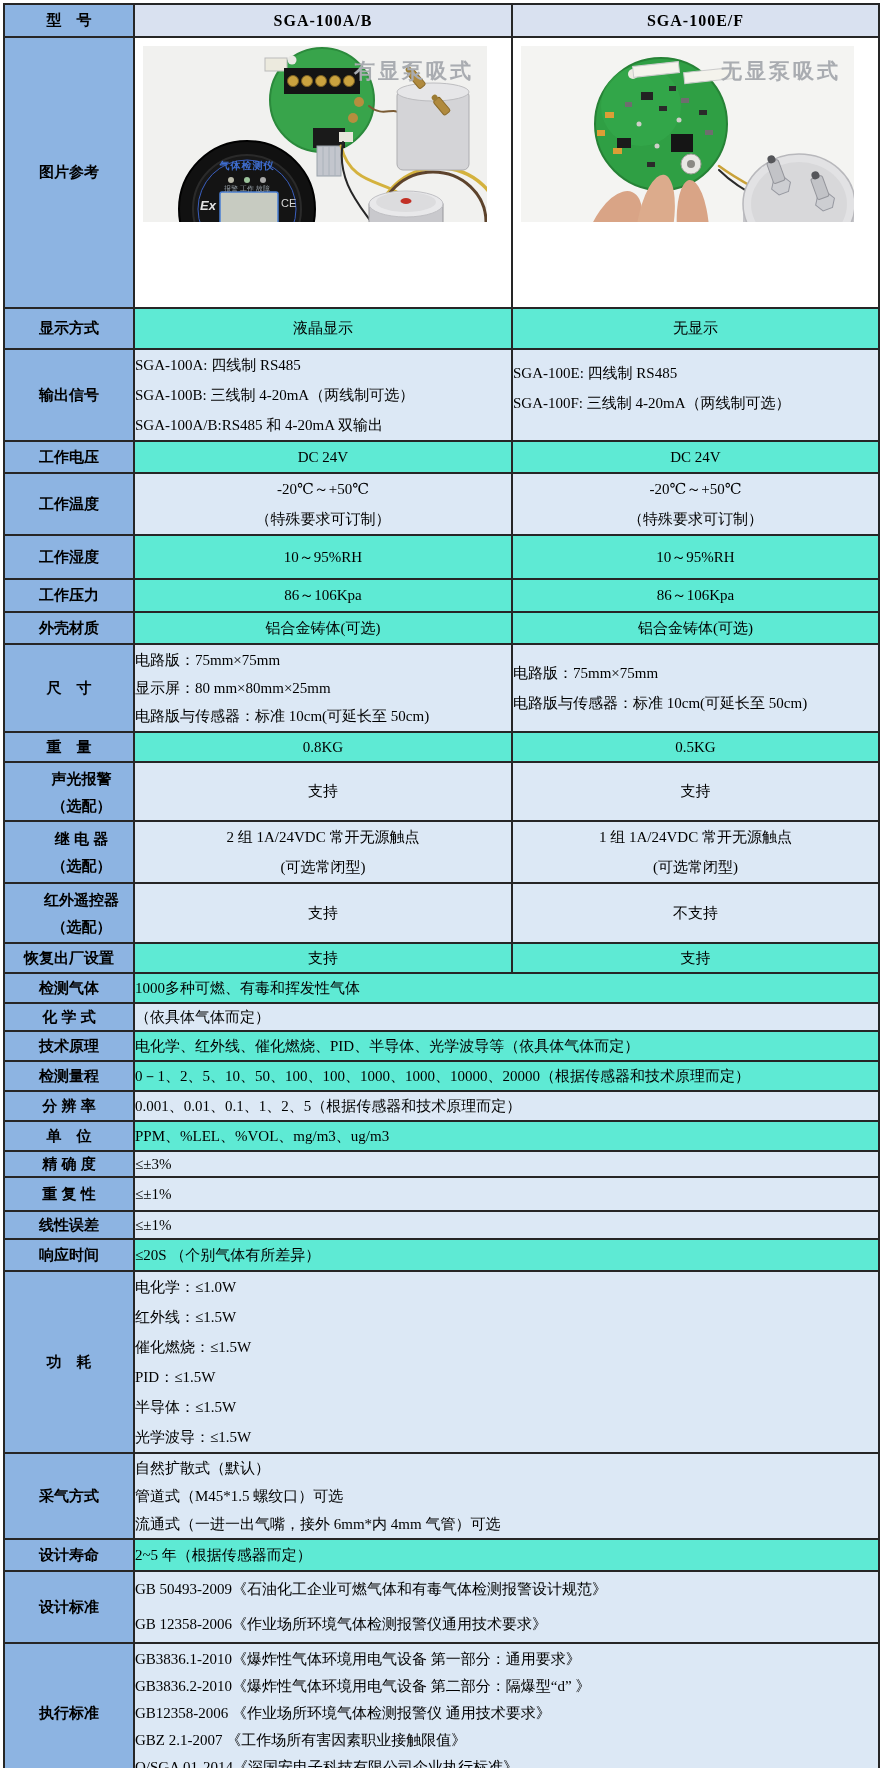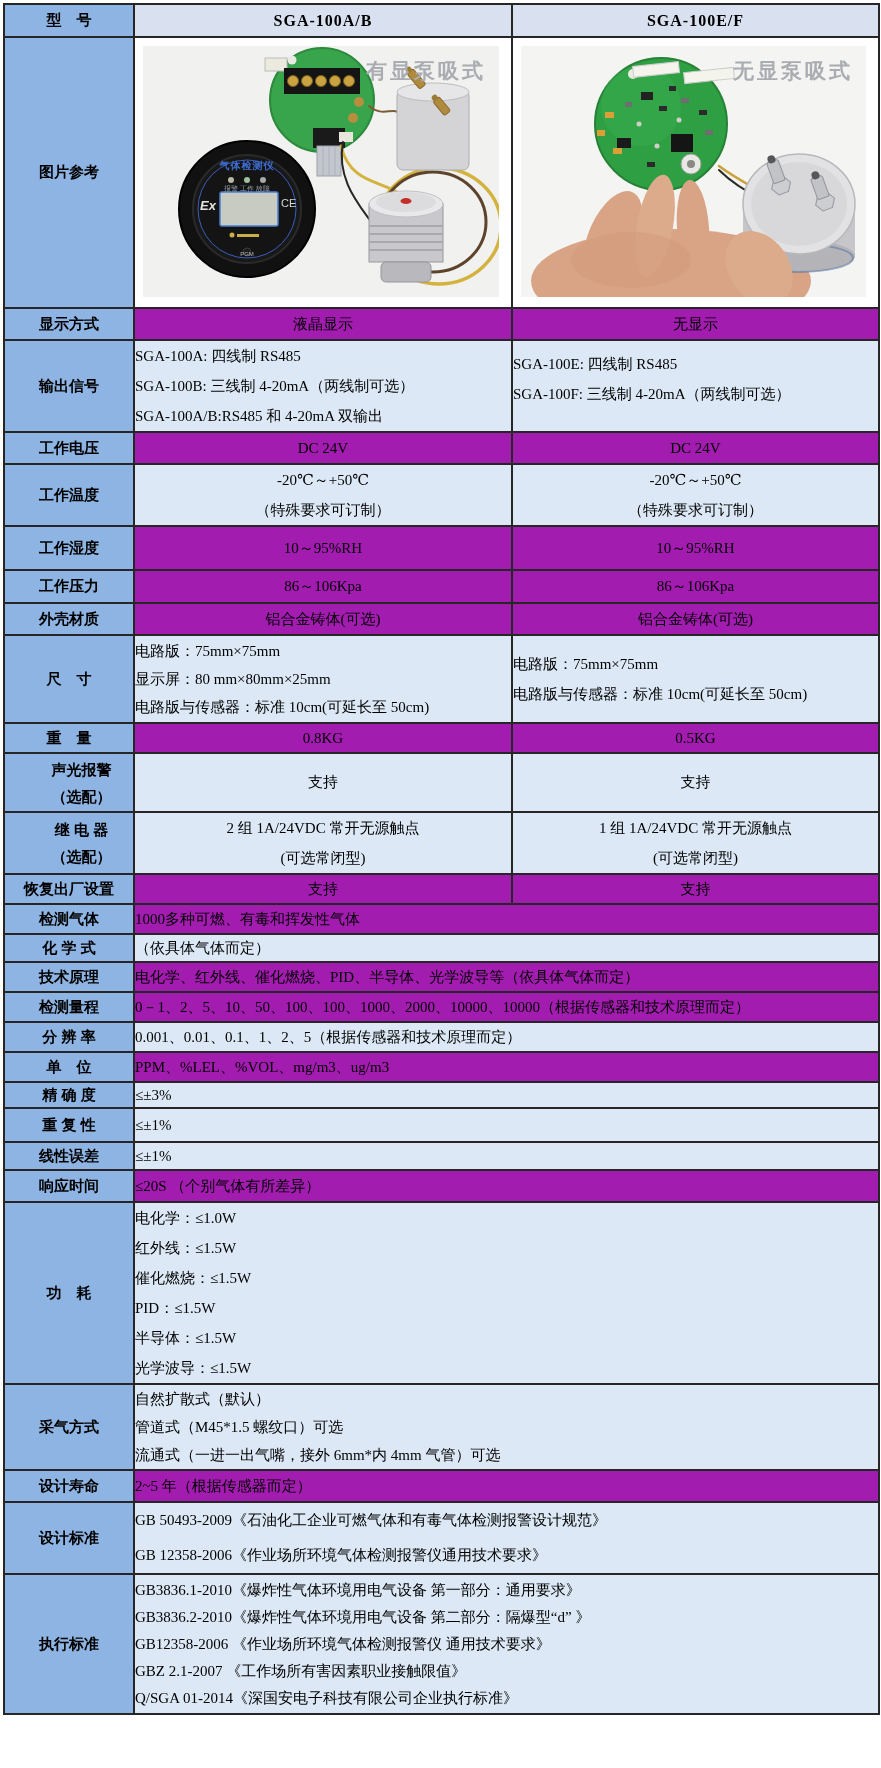--- a/index.html
+++ b/index.html
@@ -5,30 +5,30 @@
   html,body{margin:0;padding:0;background:#ffffff;}
   body{width:881px;min-height:1768px;}
   .wrap{padding:3px;}
   table{border-collapse:collapse;width:875px;table-layout:fixed;
         font-family:"Liberation Serif","DejaVu Serif",serif;color:#000;}
   td{border:2px solid #262626;overflow:hidden;padding:0;}
   .lbl{background:#8db4e2;text-align:center;font-weight:bold;font-size:15px;
        font-family:"Liberation Sans","DejaVu Sans",sans-serif;}
   .lbl .ll{line-height:27px;margin-left:25px;}
   .hdr{background:#d9e1f0;text-align:center;font-weight:bold;font-size:16px;letter-spacing:1px;}
-  .sa{background:#a21caf;margin-top:12px;}
+  .sa{background:#5eead4;margin-top:12px;}
   .sb{background:#dce8f5;}
   .val{font-size:15px;text-align:center;vertical-align:middle;}
   .lft{text-align:left;padding-left:0;}
   .ln{line-height:30px;white-space:nowrap;}
   .ln28{line-height:28px;}
   .ln27{line-height:27px;}
   .ln35{line-height:35px;}
   .photo-cell{background:#ffffff;vertical-align:top;}
-  .photo{position:relative;margin:8px 12px 6px 8px;height:251px;overflow:hidden;}
+  .photo{position:relative;margin:8px 24px 6px 8px;height:176px;overflow:hidden;}
   .photo svg{position:absolute;left:0;top:0;}
   .watermark{position:absolute;top:11px;right:13px;font-size:21px;font-weight:bold;
              color:#a9acb1;letter-spacing:3px;z-index:5;
              font-family:"Liberation Sans","DejaVu Sans",sans-serif;}
   .ovl{position:absolute;z-index:4;font-family:"Liberation Sans","DejaVu Sans",sans-serif;}
   .dev-title{left:62px;top:113px;width:84px;text-align:center;font-size:10px;
              color:#3f6ed0;font-weight:bold;letter-spacing:1px;}
   .dev-leds{left:62px;top:138px;width:84px;text-align:center;font-size:7px;color:#97a0a8;}
   .dev-ex{left:57px;top:152px;font-size:13px;color:#e4e4e4;font-style:italic;font-weight:bold;}
   .dev-ce{left:138px;top:151px;font-size:11px;color:#d6d6d6;}
@@ -193,21 +193,21 @@
               <circle cx="302" cy="128" r="4" fill="#55565a"></circle>
             </g>
           </g>
           <ellipse cx="238" cy="222" rx="30" ry="40" fill="#dcab8c" transform="rotate(-35 238 222)"></ellipse>
         </svg>
         <span class="watermark">无显泵吸式</span>
       </div>
     </td>
   </tr>
 
-  <tr style="height:32px">
+  <tr style="height:41px">
     <td class="lbl">显示方式</td>
     <td class="val sa">液晶显示</td>
     <td class="val sa">无显示</td>
   </tr>
 
   <tr style="height:90px">
     <td class="lbl">输出信号</td>
     <td class="val sb lft">
       <div class="ln">SGA-100A: 四线制 RS485</div>
       <div class="ln">SGA-100B: 三线制 4-20mA（两线制可选）</div>
@@ -291,20 +291,28 @@
     <td class="val sb">
       <div class="ln">2 组 1A/24VDC 常开无源触点</div>
       <div class="ln">(可选常闭型)</div>
     </td>
     <td class="val sb">
       <div class="ln">1 组 1A/24VDC 常开无源触点</div>
       <div class="ln">(可选常闭型)</div>
     </td>
   </tr>
 
+  <tr style="height:60px">
+    <td class="lbl">
+      <div class="ll">红外遥控器</div>
+      <div class="ll">（选配）</div>
+    </td>
+    <td class="val sb">支持</td>
+    <td class="val sb">不支持</td>
+  </tr>
 
   <tr style="height:30px">
     <td class="lbl">恢复出厂设置</td>
     <td class="val sa">支持</td>
     <td class="val sa">支持</td>
   </tr>
 
   <tr style="height:30px">
     <td class="lbl">检测气体</td>
     <td class="val sa lft" colspan="2">1000多种可燃、有毒和挥发性气体</td>
@@ -315,21 +323,21 @@
     <td class="val sb lft" colspan="2">（依具体气体而定）</td>
   </tr>
 
   <tr style="height:30px">
     <td class="lbl">技术原理</td>
     <td class="val sa lft" colspan="2">电化学、红外线、催化燃烧、PID、半导体、光学波导等（依具体气体而定）</td>
   </tr>
 
   <tr style="height:30px">
     <td class="lbl">检测量程</td>
-    <td class="val sa lft" colspan="2">0－1、2、5、10、50、100、100、1000、2000、10000、10000（根据传感器和技术原理而定）</td>
+    <td class="val sa lft" colspan="2">0－1、2、5、10、50、100、100、1000、1000、10000、20000（根据传感器和技术原理而定）</td>
   </tr>
 
   <tr style="height:30px">
     <td class="lbl">分 辨 率</td>
     <td class="val sb lft" colspan="2">0.001、0.01、0.1、1、2、5（根据传感器和技术原理而定）</td>
   </tr>
 
   <tr style="height:30px">
     <td class="lbl">单　位</td>
     <td class="val sa lft" colspan="2">PPM、%LEL、%VOL、mg/m3、ug/m3</td>

